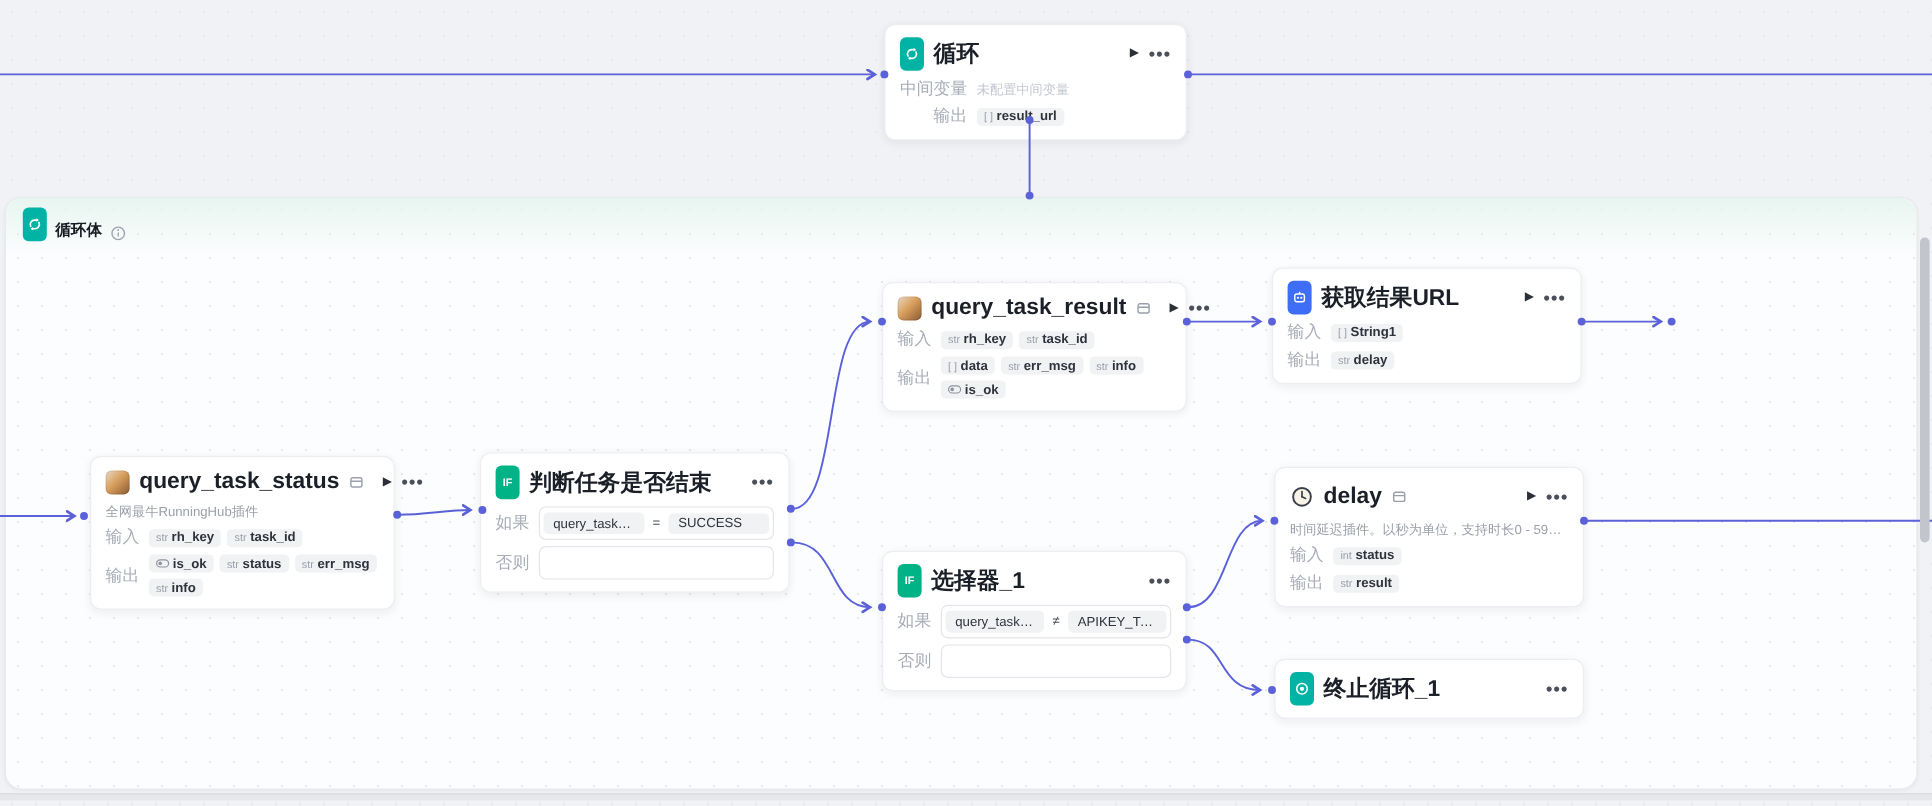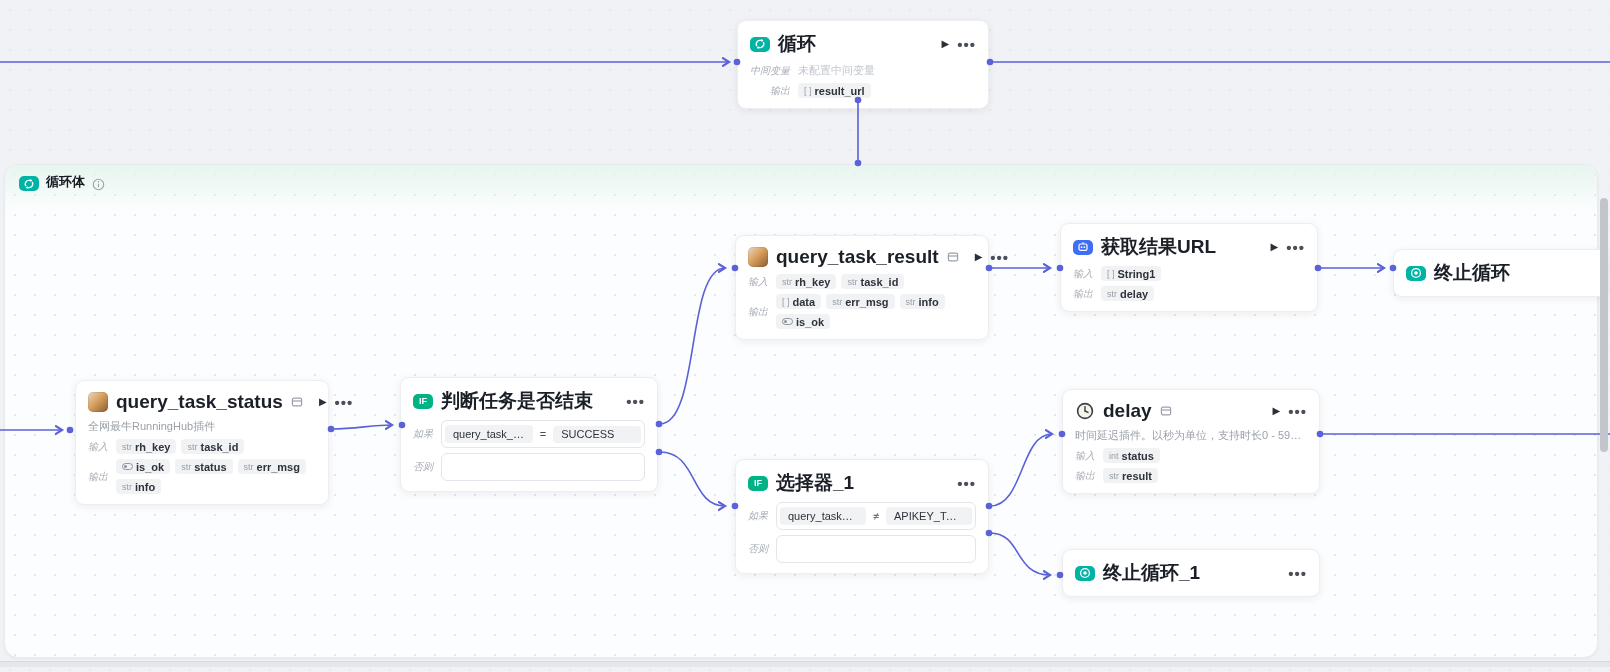--- a/index.html
+++ b/index.html
@@ -47,21 +47,21 @@
   .node-header{
     display:flex;align-items:center;gap:8px;padding:10px 12px 6px;
   }
   .node.title-only .node-header{padding:10px 12px;}
   .node-title{font-size:19px;font-weight:bold;color:#1b1f27;white-space:nowrap;}
   .hdr-spacer{flex:1;}
   .play-btn{font-size:10px;color:#2b2f38;cursor:pointer;line-height:1;}
   .menu-btn{font-size:15px;font-weight:bold;color:#4a4f59;cursor:pointer;line-height:1;letter-spacing:1px;}
   .node-body{padding:0 12px 10px;display:grid;grid-template-columns:auto 1fr;column-gap:8px;row-gap:5px;align-items:center;}
   .node-desc{grid-column:1 / -1;font-size:11px;color:#9ba0aa;white-space:nowrap;overflow:hidden;text-overflow:ellipsis;}
-  .row-label{font-size:10px;color:#a7acb6;justify-self:end;white-space:nowrap;font-style:italic;}
+  .row-label{font-size:14px;color:#a7acb6;justify-self:end;white-space:nowrap;}
   .muted-value{font-size:11px;color:#c3c7d0;}
   .tag-list{display:flex;flex-wrap:wrap;gap:5px;align-items:center;min-width:0;}
   .var-tag{
     display:inline-flex;align-items:center;gap:3px;background:#f1f2f4;border-radius:4px;
     padding:1.5px 6px;font-size:11px;font-weight:bold;color:#2e323b;white-space:nowrap;
   }
   .var-type{font-size:9px;font-weight:normal;color:#989eaa;}
   .bool-glyph{
     display:inline-block;width:11px;height:7px;border:1.3px solid #8d93a0;border-radius:4px;
     position:relative;box-sizing:border-box;
@@ -74,21 +74,21 @@
     display:flex;align-items:center;gap:6px;border:1px solid #e3e5ea;border-radius:6px;
     padding:3px;min-height:20px;background:#fff;min-width:0;
   }
   .cond-pill{
     background:#f1f2f4;border-radius:4px;padding:2.5px 8px;font-size:11px;color:#2e323b;
     white-space:nowrap;overflow:hidden;text-overflow:ellipsis;flex:1 1 0;min-width:0;cursor:pointer;
   }
   .cond-op{font-size:11px;color:#4a4f59;flex:0 0 auto;padding:0 1px;cursor:pointer;}
   .cond-empty{flex:1;height:20px;cursor:text;}
   
-  .nicon{width:20px;height:15px;border-radius:5px;flex:0 0 auto;display:flex;align-items:center;justify-content:center;}
+  .nicon{width:20px;height:28px;border-radius:5px;flex:0 0 auto;display:flex;align-items:center;justify-content:center;}
   .nicon svg{display:block;}
   .nicon.if-icon{color:#fff;font-size:9px;font-weight:bold;font-style:normal;}
   .avatar-icon{
     width:20px;height:20px;border-radius:5px;flex:0 0 auto;
     background:linear-gradient(135deg,#e8d9c8 0%,#d9a05e 45%,#8a5a33 100%);
     box-shadow:inset 0 0 0 1px rgba(0,0,0,.08);
   }
   .badge-icon{display:flex;align-items:center;color:#9aa0ab;}
   .info-icon{display:flex;align-items:center;color:#9aa3ad;}
   .small-icon svg{display:block;}
@@ -218,32 +218,20 @@
             <span>String1</span>
           </span>
         </div>
         <span class="row-label">输出</span>
         <div class="tag-list">
           <span class="var-tag">
             <span class="var-type">str</span>
             <span>delay</span>
           </span>
         </div>
-      </div>
-    </div>
-  <div class="node title-only" style="left:1393px;top:249px;width:215px">
-      <div class="node-header">
-        <span class="nicon" style="background: rgb(0, 179, 164);">
-          <svg width="12" height="12" viewBox="0 0 12 12">
-            <circle cx="6" cy="6" r="4.4" fill="none" stroke="#fff" stroke-width="1.3"></circle>
-            <circle cx="6" cy="6" r="1.8" fill="#fff"></circle>
-          </svg>
-        </span>
-        <span class="node-title">终止循环</span>
-        <span class="hdr-spacer"></span>
       </div>
     </div>
   <div class="node" style="left:75px;top:380px;width:254px">
       <div class="node-header">
         <span class="avatar-icon"></span>
         <span class="node-title">query_task_status</span>
         <span class="badge-icon small-icon">
           <svg width="12" height="12" viewBox="0 0 12 12">
             <rect x="1.4" y="2.2" width="9.2" height="7.6" rx="1.6" fill="none" stroke="currentColor" stroke-width="1.2"></rect>
             <line x1="1.4" y1="5" x2="10.6" y2="5" stroke="currentColor" stroke-width="1.2"></line>

